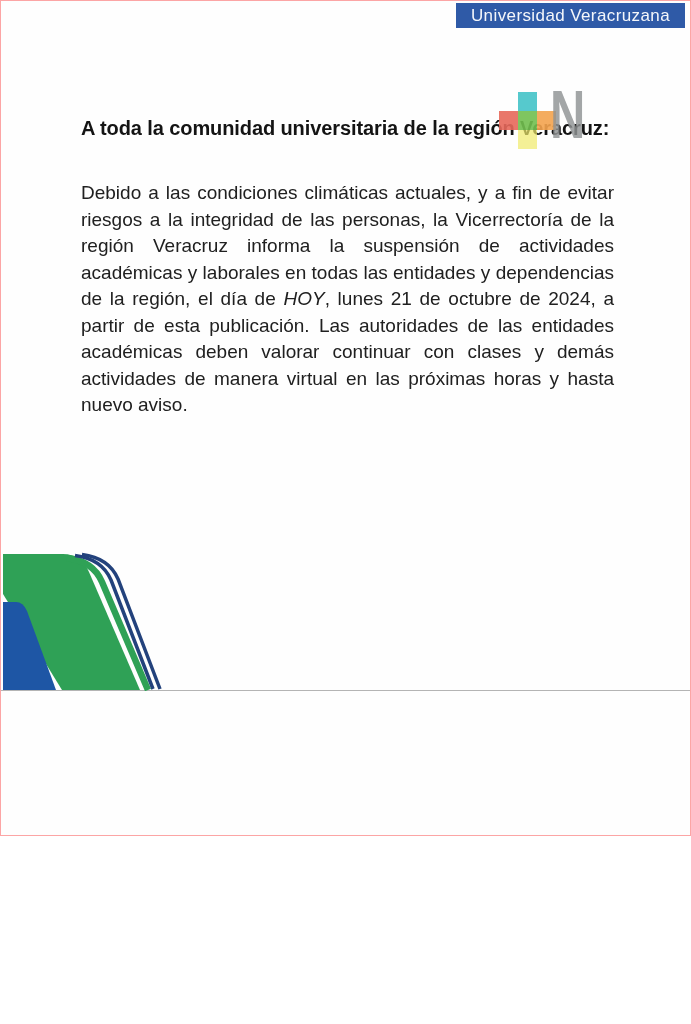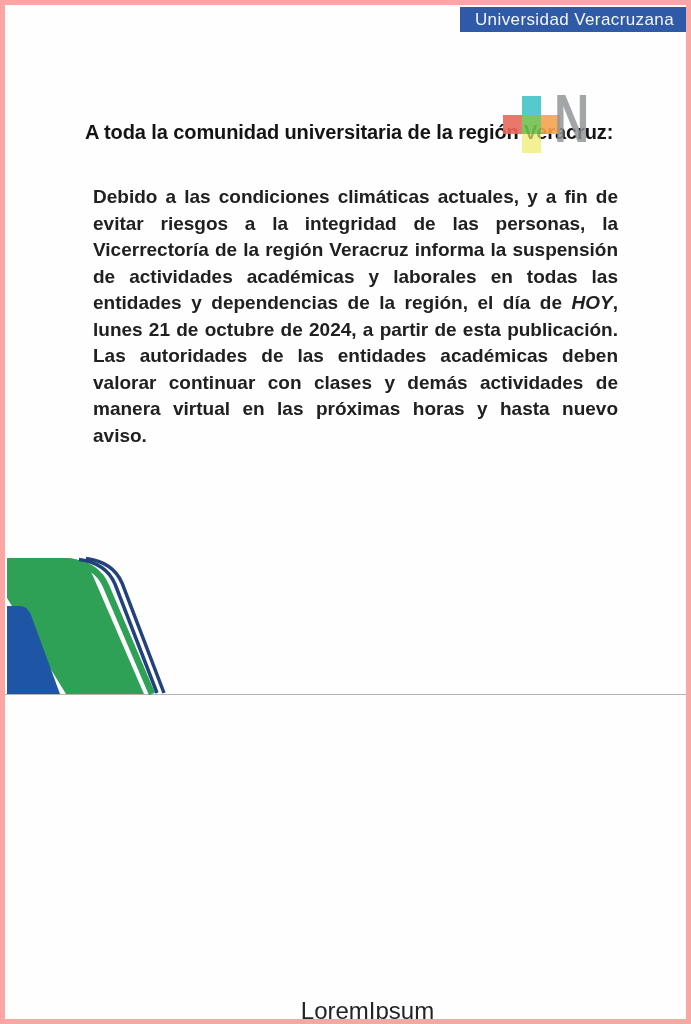--- a/index.html
+++ b/index.html
@@ -1,21 +1,21 @@
 <!DOCTYPE html>
 <html><head>
 <meta charset="utf-8">
 <style>
   html,body { margin:0; padding:0; background:#ffffff; }
   .page {
     position: relative;
-    width: 691px; height: 1024px;
+    width: 691px; height: 836px;
     margin: 0 auto;
     background: #fefefe;
-    border: 5px solid #fca5a5;
+    border: 1px solid #fca5a5;
     box-sizing: border-box;
     overflow: hidden;
     font-family: "Liberation Sans", "DejaVu Sans", sans-serif;
   }
 
   
   .banner {
     position: absolute; top: 2px; left: 455px;
     width: 229px; height: 25px;
     background: #2f5aa7;
@@ -41,21 +41,21 @@
     margin: 0; font-size: 20px; font-weight: 700; color: #141414;
     white-space: nowrap; z-index: 1; letter-spacing: -0.1px;
   }
 
   
   .bodytext {
     position: absolute; left: 80px; top: 179px; width: 533px;
     color: #202020; font-size: 19px; line-height: 26.5px;
     z-index: 1;
   }
-  .bodytext p { margin: 0 0 20px 8px; text-align: justify; font-weight: bold; }
+  .bodytext p { margin: 0 0 20px 0; text-align: justify; }
   .bodytext em { font-style: italic; }
 
   
   .ribbon { position: absolute; left: 0; top: 545px; z-index: 2; }
 
   
   .divider {
     position: absolute; top: 689px; left: 0; width: 100%; height: 1px;
     background: #b4b4b4;
   }

